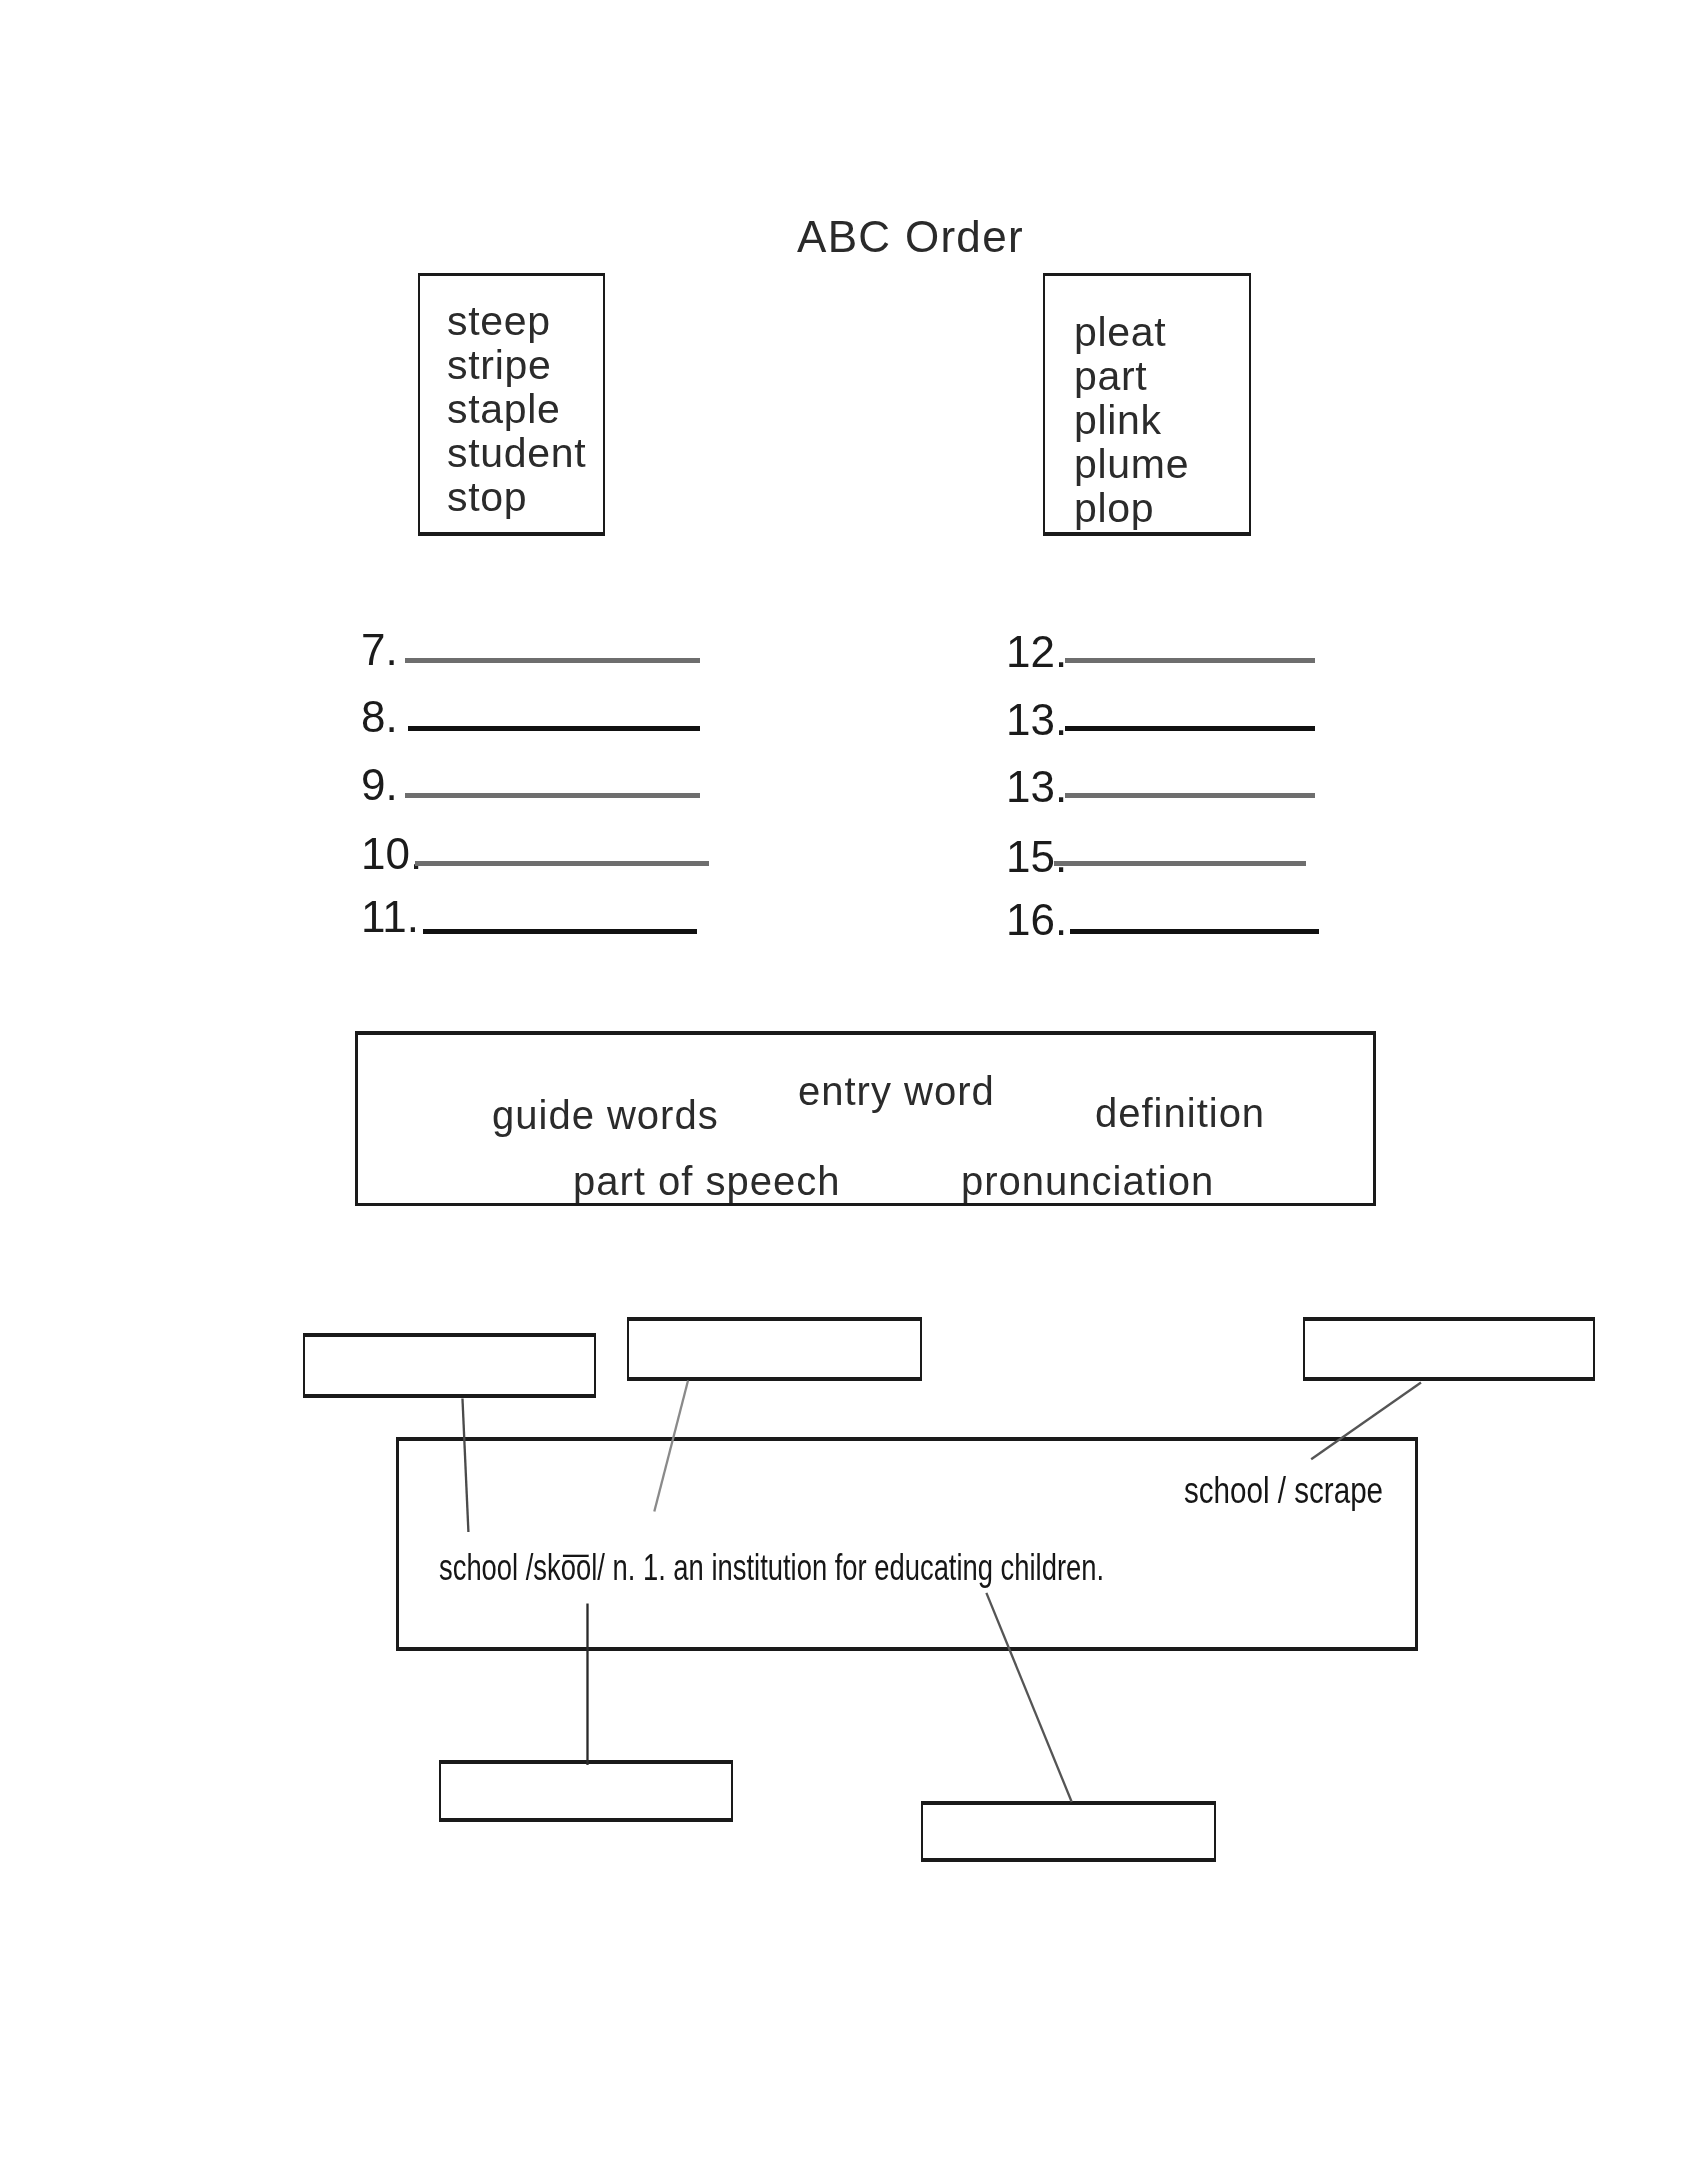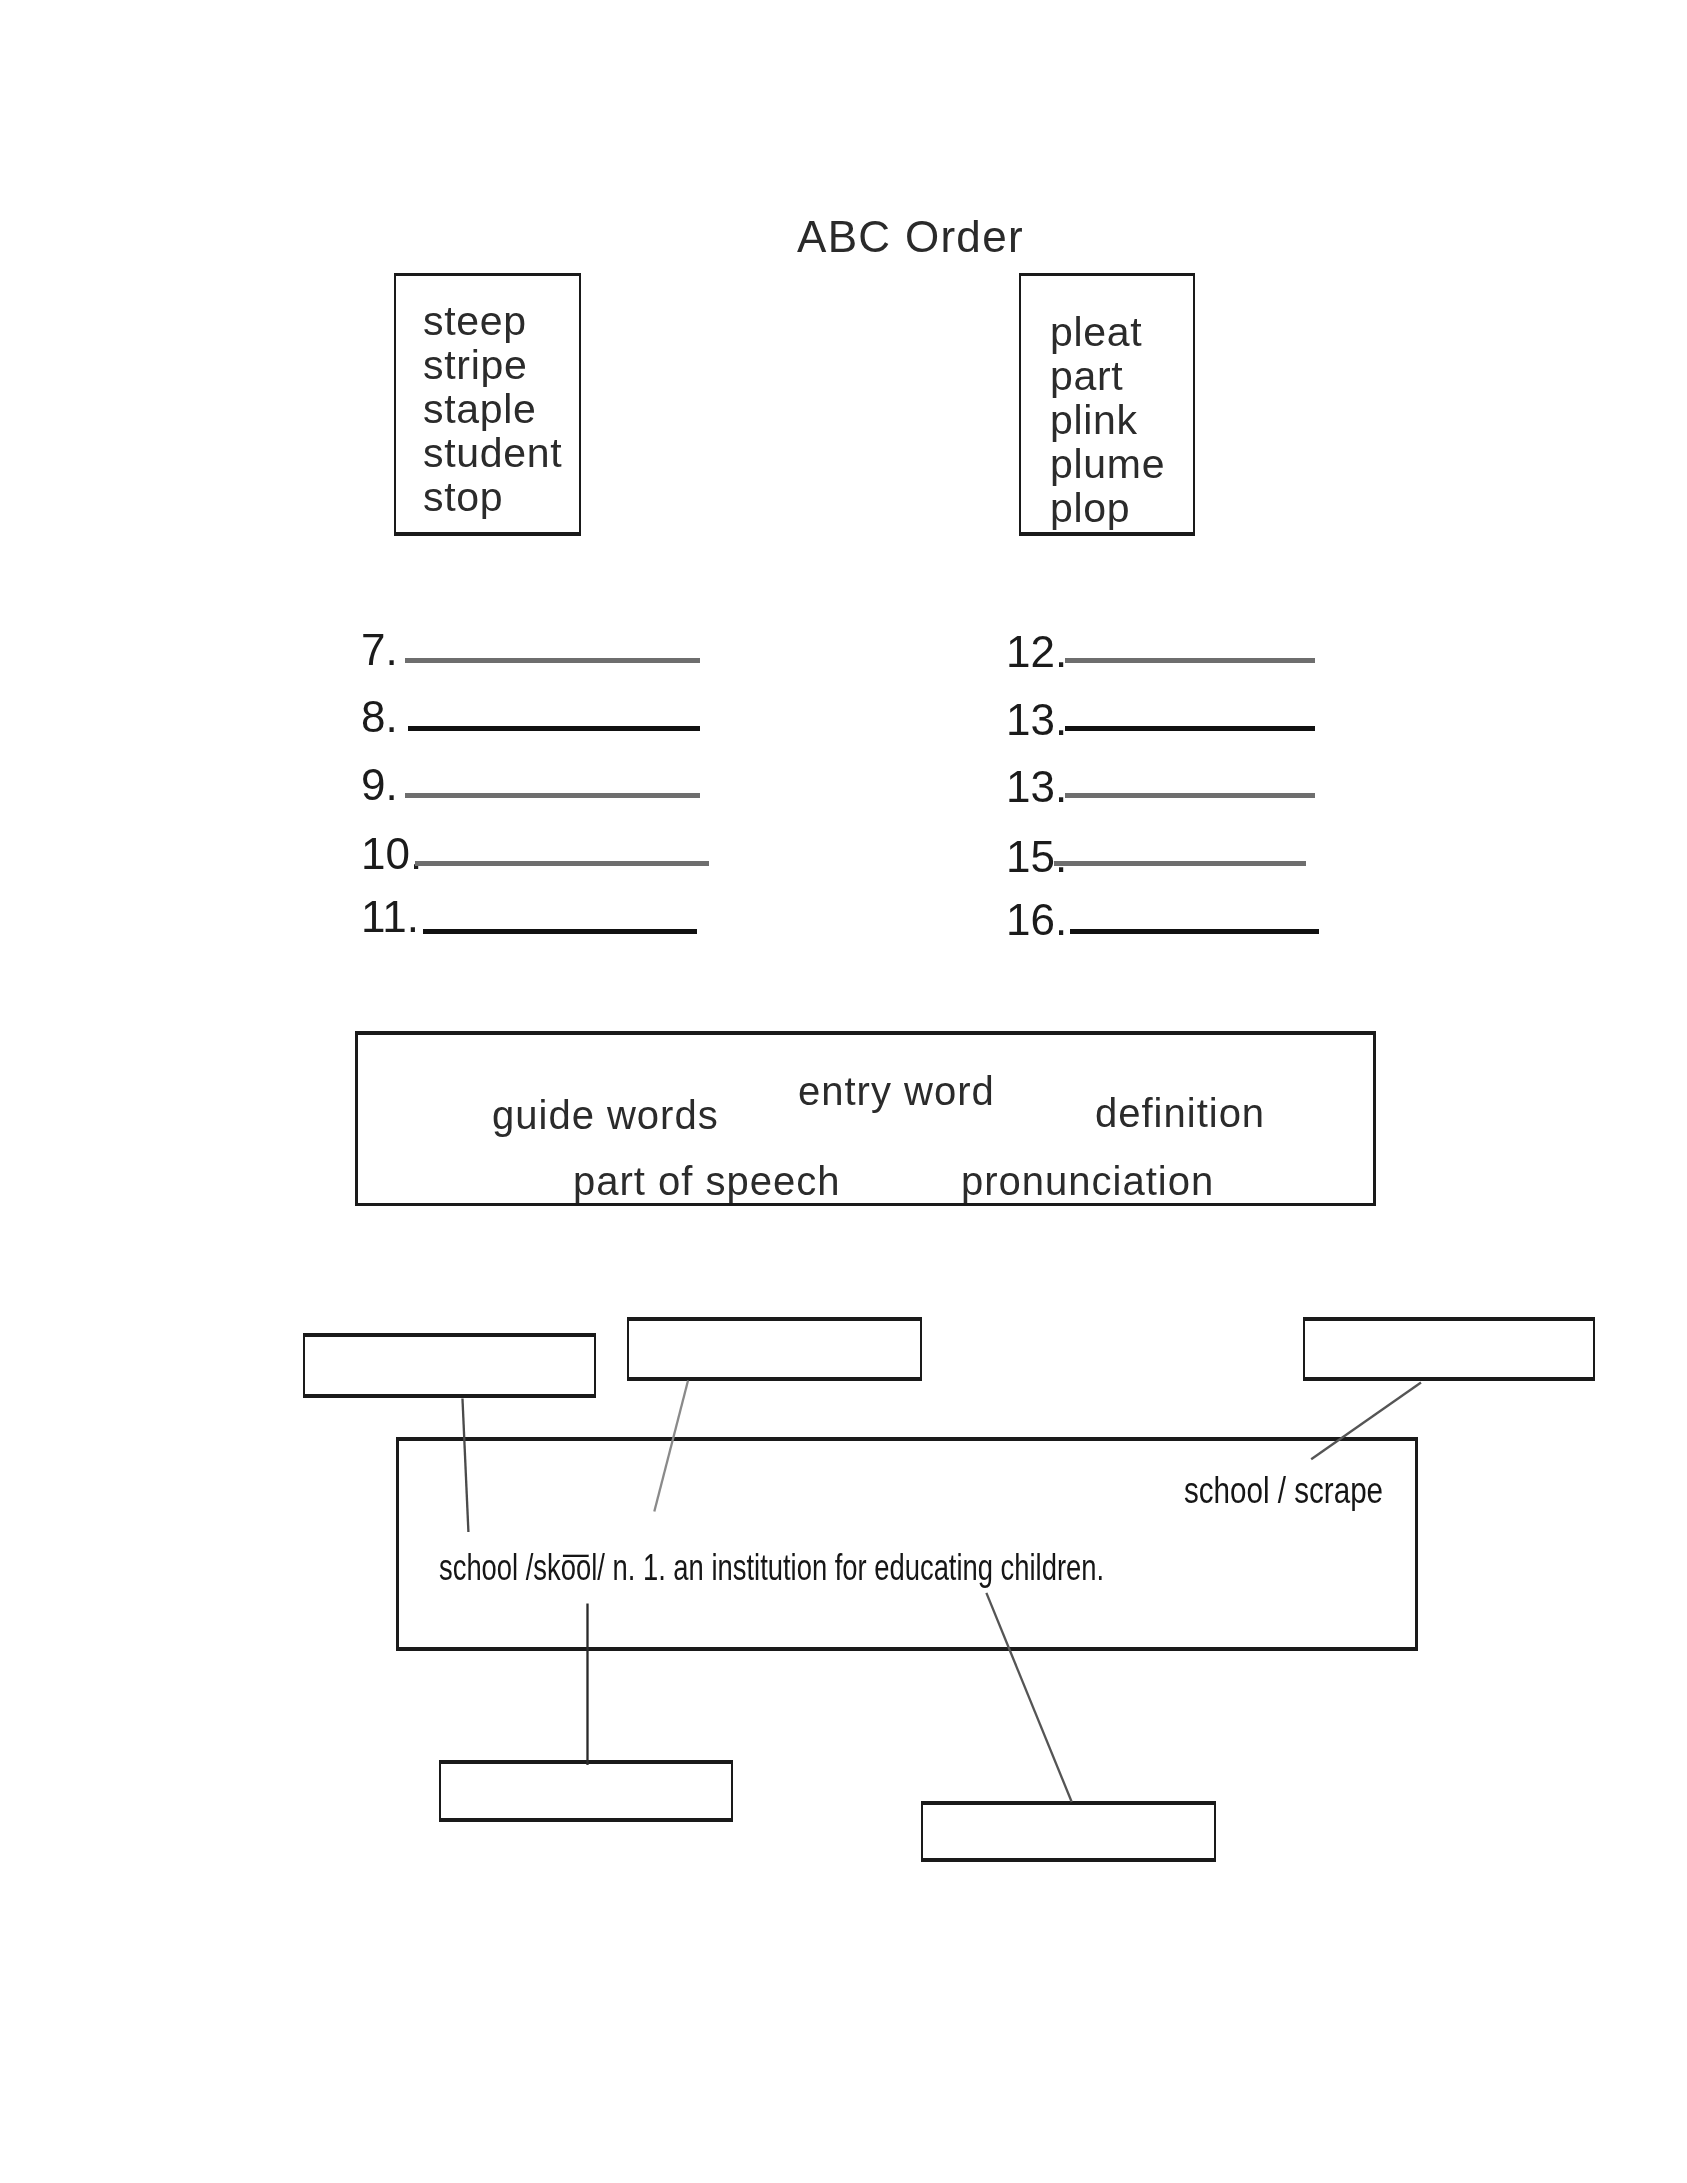--- a/index.html
+++ b/index.html
@@ -22,20 +22,21 @@
   .title{
     font-size:44px;
     letter-spacing:1.3px;
     color:#2a2a2a;
   }
   .word-box{
     box-sizing:border-box;
     border:2.6px solid var(--border);
     border-top-width:3.3px;border-bottom-width:4px;
     background:#fff;
+    margin-left:24px;
   }
   .word-box .word{
     font-size:41px;
     line-height:44px;
     letter-spacing:0.7px;
     color:#2b2b2b;
     white-space:nowrap;
   }
   .num{
     font-size:44px;
@@ -93,21 +94,21 @@
   <div class="abs title" style="left:797px;top:212px;">ABC Order</div>
 
   <div class="abs word-box" style="left:394px;top:273px;width:187px;height:263px;padding:22.5px 0 0 27px;">
     <div class="word">steep</div>
     <div class="word">stripe</div>
     <div class="word">staple</div>
     <div class="word">student</div>
     <div class="word">stop</div>
   </div>
 
-  <div class="abs word-box" style="left:1019px;top:273px;width:176px;height:263px;padding:34px 0 0 29px;">
+  <div class="abs word-box" style="left:1019px;top:273px;width:208px;height:263px;padding:34px 0 0 29px;">
     <div class="word">pleat</div>
     <div class="word">part</div>
     <div class="word">plink</div>
     <div class="word">plume</div>
     <div class="word">plop</div>
   </div>
 
   <div class="abs num" style="left:361px;top:625px;">7.</div>
   <div class="abs blank-line gray" style="left:405px;top:658px;width:295px;"></div>
   <div class="abs num" style="left:361px;top:692px;">8.</div>

